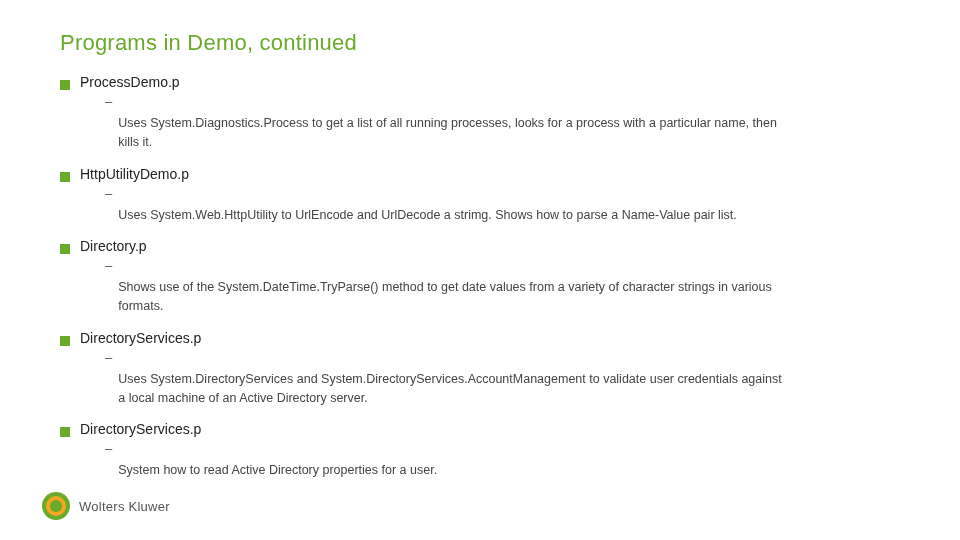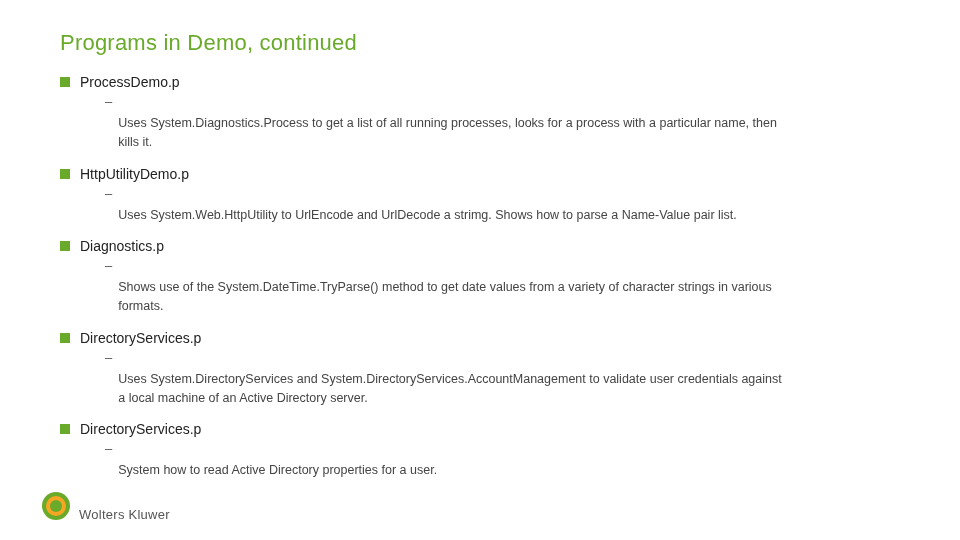--- a/index.html
+++ b/index.html
@@ -33,21 +33,21 @@
       margin-bottom: 18px;
       letter-spacing: 0.01em;
     }
 
     .bullet-section {
       margin-bottom: 14px;
     }
 
     .bullet-main {
       display: flex;
-      align-items: flex-start;
+      align-items: flex-end;
       margin-bottom: 4px;
     }
 
     .bullet-square {
       width: 10px;
       height: 10px;
       background: #6aaa2a;
       margin-right: 10px;
       margin-top: 3px;
       flex-shrink: 0;
@@ -85,21 +85,21 @@
       position: absolute;
       bottom: 18px;
       left: 40px;
       display: flex;
       align-items: center;
       gap: 8px;
     }
 
     .wk-logo {
       display: flex;
-      align-items: flex-end;
+      align-items: center;
       gap: 7px;
     }
 
     .wk-icon {
       width: 32px;
       height: 32px;
     }
 
     .wk-text {
       font-size: 13px;
@@ -133,21 +133,21 @@
     </div>
     <div class="bullet-sub">
       <span class="bullet-dash">–</span>
       <span class="bullet-sub-text">Uses System.Web.HttpUtility to UrlEncode and UrlDecode a strimg.  Shows how to parse a Name-Value pair list.</span>
     </div>
   </div>
 
   <div class="bullet-section">
     <div class="bullet-main">
       <div class="bullet-square"></div>
-      <span class="bullet-main-text">Diagnostics.p</span>
+      <span class="bullet-main-text">Directory.p</span>
     </div>
     <div class="bullet-sub">
       <span class="bullet-dash">–</span>
       <span class="bullet-sub-text">Shows use of the System.DateTime.TryParse() method to get date values from a variety of character strings in various formats.</span>
     </div>
   </div>
 
   <div class="bullet-section">
     <div class="bullet-main">
       <div class="bullet-square"></div>

